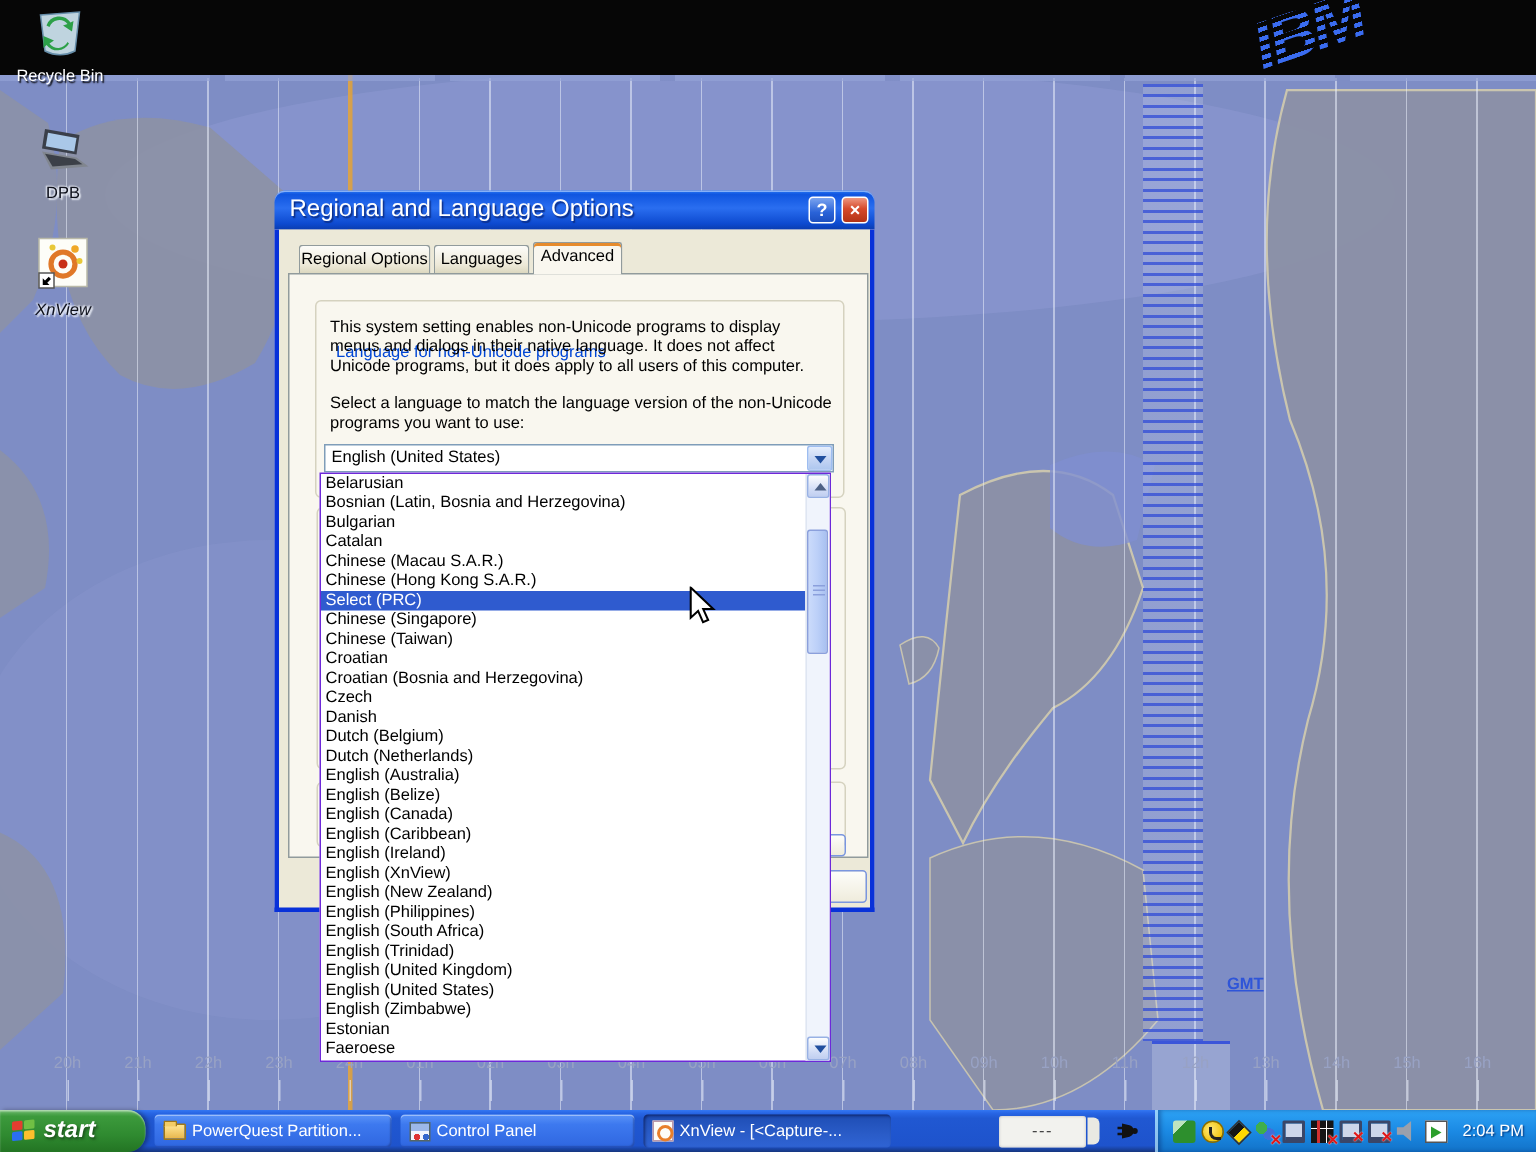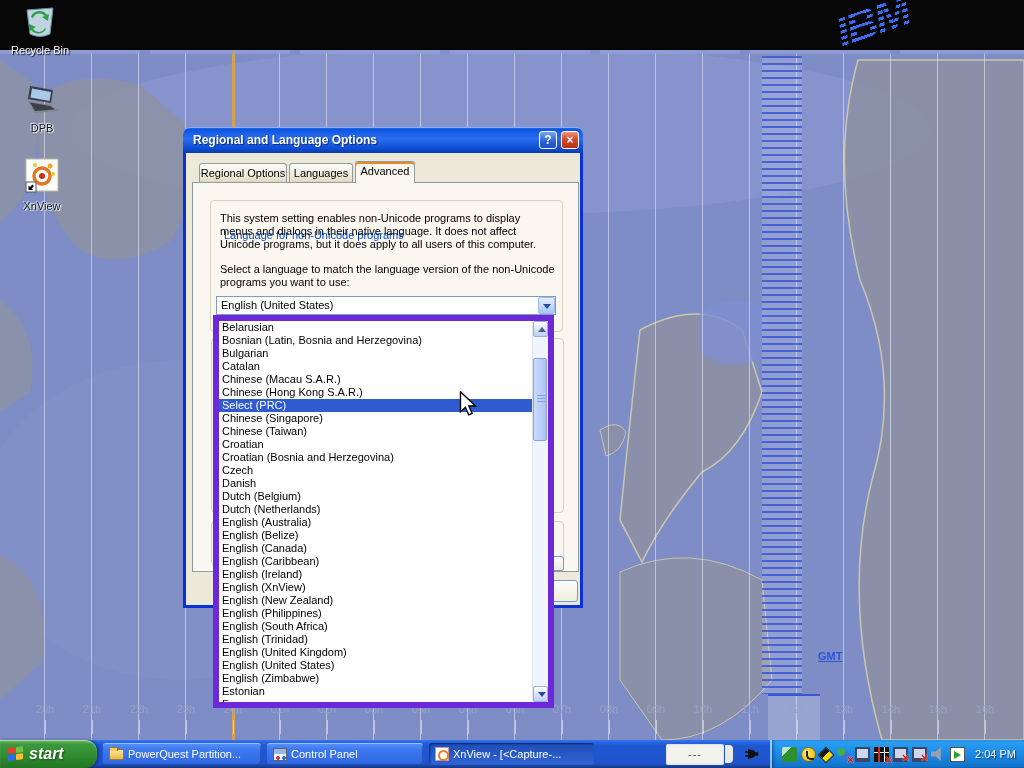--- a/index.html
+++ b/index.html
@@ -34,21 +34,21 @@
   
   .desk-icon { position:absolute; width:64px; text-align:center; z-index:2; }
   .desk-icon .lbl { margin-top:2px; color:#10121c; text-shadow:1px 1px 1px #e8ecf5, -1px -1px 1px #e8ecf5, 1px 0 1px #e8ecf5; }
   .desk-icon.on-black .lbl { color:#fff; text-shadow:1px 1px 1px #000; }
 
   
   .dialog { position:absolute; left:183px; top:127px; width:400px; height:481px; z-index:5; }
   .titlebar { position:absolute; left:0; top:0; width:400px; height:26px; border-radius:7px 7px 0 0;
     background:linear-gradient(180deg,#2a7af5 0%,#0f55e0 10%,#2a6ef0 45%,#0d4ad0 85%,#0a3cb0 100%);
     box-shadow:inset 0 1px 0 rgba(255,255,255,.45); display:flex; align-items:center; }
-  .titlebar .t-text { color:#fff; font-weight:bold; font-size:12px; padding-left:10px;
+  .titlebar .t-text { color:#fff; font-weight:normal; font-size:16px; padding-left:10px;
     text-shadow:1px 1px 1px #0a2a80; flex:1; white-space:nowrap; overflow:hidden; }
   .tb-btn { width:18px; height:18px; border:1px solid #fff; border-radius:3px; margin-right:4px;
     color:#fff; font-weight:bold; font-size:12px; line-height:16px; text-align:center; }
   .tb-help { background:linear-gradient(180deg,#7ba4ef,#2a63d8 60%,#1c4fc0); }
   .tb-close { background:linear-gradient(180deg,#ee9780,#d6492a 45%,#b33316); }
   .dlg-body { position:absolute; left:0; top:26px; width:400px; height:455px;
     background:#ece9d8; border:3px solid #0831d9; border-top:none; }
   .tab { position:absolute; height:19px; top:36px; background:linear-gradient(180deg,#fcfcf9,#ede9d8 70%,#dcd8c0);
     border:1px solid #919b9c; border-bottom:none; border-radius:3px 3px 0 0;
     text-align:center; line-height:18px; color:#000; }
@@ -66,21 +66,21 @@
     background:linear-gradient(180deg,#e6eefc,#c2d3f3 60%,#aec7ef); position:relative; }
   .arrow-down { position:absolute; left:4px; top:6px; width:0; height:0;
     border-left:4px solid transparent; border-right:4px solid transparent; border-top:5px solid #214f9e; }
   .arrow-up { position:absolute; left:4px; top:5px; width:0; height:0;
     border-left:4px solid transparent; border-right:4px solid transparent; border-bottom:5px solid #4d6185; }
   .btn-sliver { position:absolute; background:linear-gradient(180deg,#fdfdfa,#efecdc); 
     border:1px solid #7a96df; border-radius:3px; }
 
   
   .droplist { position:absolute; left:213px; top:315px; width:341px; height:393px; z-index:6;
-    background:#fff; border:6px solid #6d28d9; display:flex; }
+    background:#fff; border:1px solid #6d28d9; display:flex; }
   .droplist .items { flex:1; overflow:hidden; }
   .li-row { height:13px; line-height:13px; padding-left:3px; white-space:nowrap; color:#000; }
   .li-row.sel { background:#2f5bcf; color:#fff; }
   .scrollbar { width:16px; background:#f0f4fc; border-left:1px solid #dfe6f2;
     display:flex; flex-direction:column; position:relative; }
   .sb-btn { height:16px; background:linear-gradient(180deg,#fdfefe,#cfdaf5 70%,#c0cef0);
     border:1px solid #98b1e4; border-radius:2px; position:relative; }
   .sb-spacer { flex:1; position:relative; }
   .sb-thumb { position:absolute; left:0; top:21px; width:14px; height:83px;
     background:linear-gradient(90deg,#cbdbfb,#bcd0f8 50%,#a8c0f0); border:1px solid #8ba0dc; border-radius:2px; }
@@ -235,21 +235,21 @@
 <div class="desk-icon" style="left:10px; top:84px;">
   <svg width="42" height="34" viewBox="0 0 42 34">
     <path d="M9 2 L32 6 L30 19 L7 15 Z" fill="#3a3f4a"></path>
     <path d="M11 4.5 L30 8 L28.5 17 L9.5 13.5 Z" fill="#aac8e8"></path>
     <path d="M7 17 L30 21 L38 27 L13 29 Z" fill="#81868f"></path>
     <path d="M9 18.5 L29 22 L34 25.5 L14 27 Z" fill="#3c4048"></path>
   </svg>
   <div class="lbl">DPB</div>
 </div>
 
-<div class="desk-icon" style="left:10px; top:158px;">
+<div class="desk-icon" style="left:10px; top:158px;font-style:italic;">
   <svg width="36" height="38" viewBox="0 0 36 38">
     <rect x="2" y="1" width="32" height="32" fill="#fdfdf8" stroke="#b9b9a8"></rect>
     <circle cx="18" cy="18" r="8" fill="none" stroke="#e07828" stroke-width="3.5"></circle>
     <circle cx="18" cy="18" r="3" fill="#c83018"></circle>
     <circle cx="26" cy="8" r="2.5" fill="#f0a828"></circle>
     <circle cx="11" cy="7" r="2" fill="#e8c838"></circle>
     <circle cx="29" cy="16" r="2" fill="#e8c838"></circle>
     <rect x="2" y="24" width="10" height="10" fill="#fff" stroke="#555"></rect>
     <path d="M4.5 32 V27.5 L6 29 L8.5 26.5 L10 28 L7.5 30.5 L9 32 Z" fill="#000"></path>
   </svg>

